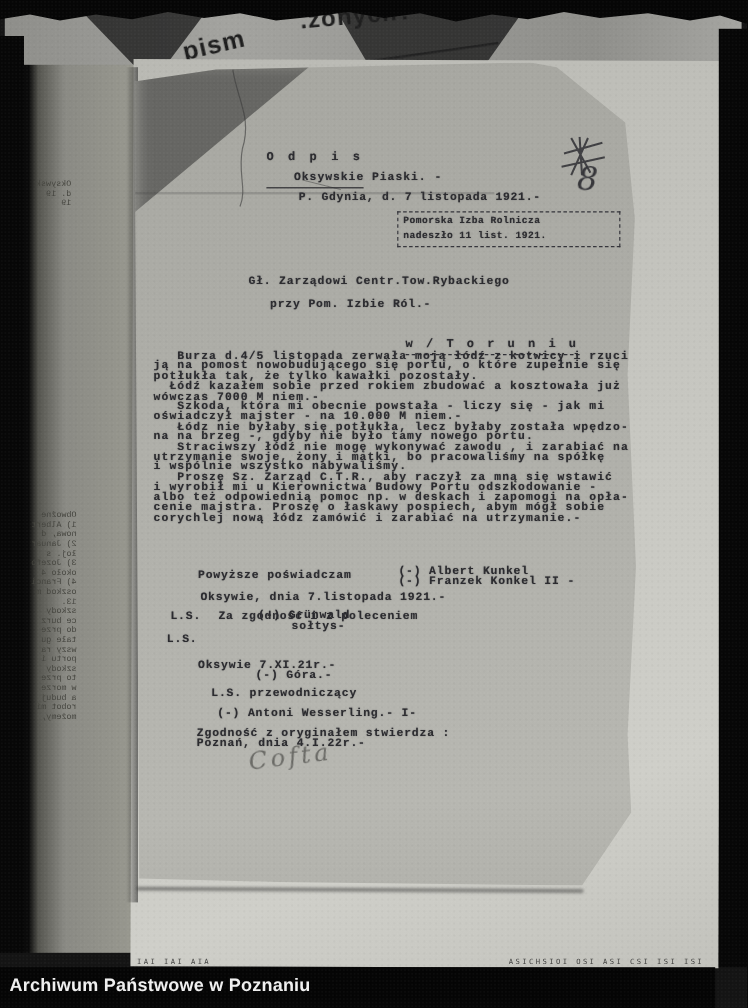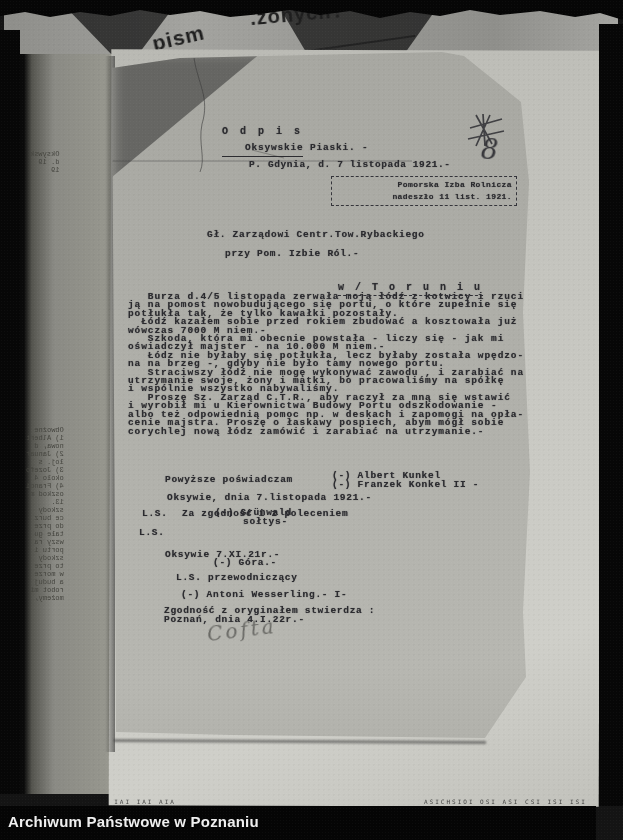--- a/index.html
+++ b/index.html
@@ -47,21 +47,21 @@
     clip-path:polygon(0 0,150px 0,0 125px);filter:blur(7px);}
   .page-bottom-shadow{left:114px;top:740px;width:372px;height:3px;background:rgba(35,35,35,.5);filter:blur(1.2px);transform:rotate(.3deg);}
 
   
   .tw{font-family:"Liberation Mono",monospace;color:#2b2b2f;white-space:pre;
       text-shadow:0 0 1px rgba(35,35,40,.6);font-weight:bold;}
   .b{font-weight:bold;}
   .heading{left:110px;top:74px;font-size:10px;letter-spacing:3px;border-bottom:1.5px solid #2c2c30;padding-bottom:19px;}
   .subheading{left:101px;top:90px;font-size:9.5px;letter-spacing:.8px;margin-left:32px;}
   .dateline{left:137px;top:107px;font-size:9.5px;letter-spacing:.6px;}
-  .stamp{left:219px;top:124px;width:176px;border:1.4px dashed #34343a;padding:2px 4px;font-size:8px;line-height:12px;letter-spacing:.4px;text-align:right;}
+  .stamp{left:219px;top:124px;width:176px;border:1.4px dashed #34343a;padding:2px 4px;font-size:8px;line-height:12px;letter-spacing:.4px;}
   .addr1{left:95px;top:177px;font-size:9.5px;letter-spacing:.7px;}
   .addr2{left:113px;top:196px;font-size:9.5px;letter-spacing:.7px;}
   .city{left:226px;top:230px;font-size:10px;letter-spacing:2.5px;border-bottom:1.4px dashed #2e2e34;padding-bottom:2px;}
   .body{left:16px;top:241px;font-size:9.5px;line-height:8.4px;letter-spacing:.9px;}
   .body div{white-space:pre;}
   .sigs{left:220px;top:391px;font-size:9.5px;line-height:9.2px;letter-spacing:.7px;margin-top:28px;}
   .att{font-size:9.5px;letter-spacing:.7px;}
   .handwritten{left:95px;top:566px;font-family:"DejaVu Serif",serif;font-style:italic;
     font-size:20px;color:rgba(88,88,84,.8);transform:rotate(-7deg);filter:blur(.6px);letter-spacing:3px;}
   .eight{left:369px;top:82px;font-family:"DejaVu Serif",serif;font-style:italic;font-size:27px;

